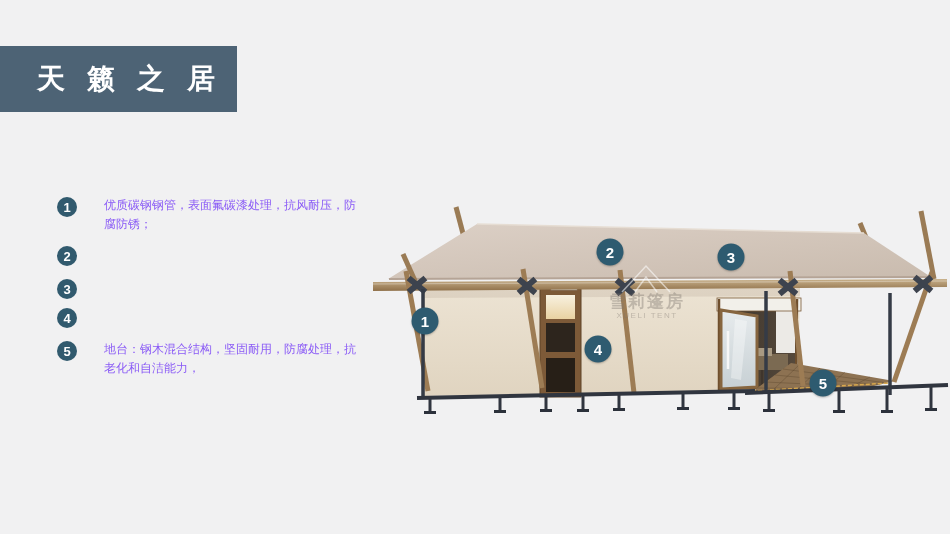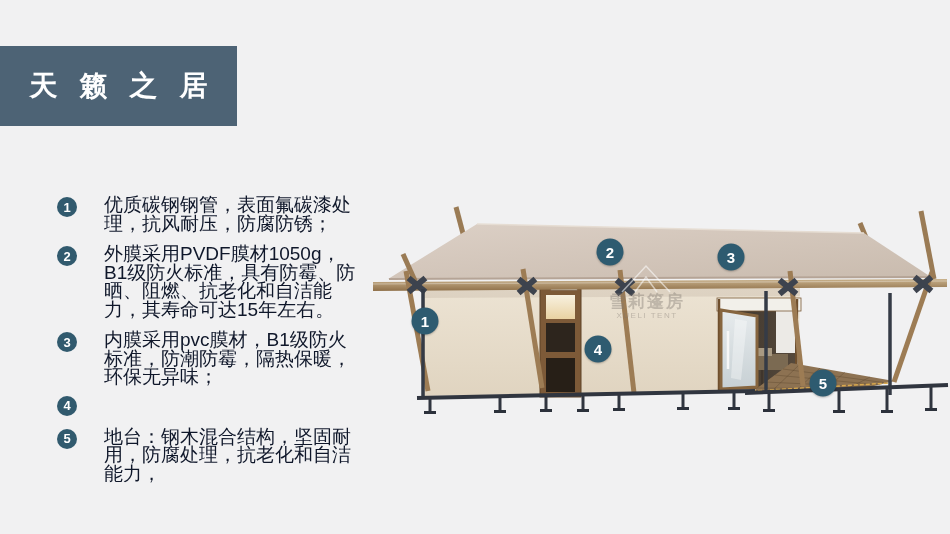--- a/index.html
+++ b/index.html
@@ -3,38 +3,38 @@
 <meta charset="utf-8">
 <style>
   html,body{margin:0;padding:0;}
   body{
     width:950px;height:534px;position:relative;overflow:hidden;
     background:#f1f1f2;
     font-family:"Liberation Sans","DejaVu Sans",sans-serif;
   }
   
   .title-banner{
-    position:absolute;left:0;top:46px;width:237px;height:80px;
-    background:#4d6375;display:flex;align-items:center;justify-content:center;
+    position:absolute;left:0;top:46px;width:237px;height:66px;
+    background:#4d6375;display:flex;align-items:center;justify-content:flex-end;
   }
   .title-banner .title-text{
     color:#ffffff;font-size:28px;font-weight:bold;
     letter-spacing:22px;text-indent:22px;white-space:nowrap;
   }
   
   .features{position:absolute;left:57px;top:196px;width:302px;}
   .feature{display:flex;margin-bottom:12px;}
   .feature:nth-child(3){margin-bottom:8px;}
   .fnum{
     flex:0 0 auto;width:20px;height:20px;border-radius:50%;
     background:#315a6e;color:#fff;font-size:13px;font-weight:bold;
     display:flex;align-items:center;justify-content:center;margin-top:1px;
   }
   .ftxt{
-    margin-left:27px;width:252px;font-size:19px;line-height:18.5px;color:#0f172a;
+    margin-left:27px;width:252px;font-size:12px;line-height:18.5px;color:#8b5cf6;
   }
   
   .tent-svg{position:absolute;left:0;top:0;}
   .badge{
     position:absolute;width:27px;height:27px;border-radius:50%;
     background:#2e5b70;color:#fff;font-size:15px;font-weight:bold;
     display:flex;align-items:center;justify-content:center;
     transform:translate(-50%,-50%);
     box-shadow:0 1px 2px rgba(0,0,0,0.25);
   }
@@ -46,25 +46,23 @@
   <span class="title-text">天籁之居</span>
 </div>
 
 <div class="features">
   <div class="feature">
     <span class="fnum">1</span>
     <span class="ftxt">优质碳钢钢管，表面氟碳漆处理，抗风耐压，防腐防锈；</span>
   </div>
   <div class="feature">
     <span class="fnum">2</span>
-    <span class="ftxt">外膜采用PVDF膜材1050g，B1级防火标准，具有防霉、防晒、阻燃、抗老化和自洁能力，其寿命可达15年左右。</span>
   </div>
   <div class="feature">
     <span class="fnum">3</span>
-    <span class="ftxt">内膜采用pvc膜材，B1级防火标准，防潮防霉，隔热保暖，环保无异味；</span>
   </div>
   <div class="feature">
     <span class="fnum">4</span>
   </div>
   <div class="feature">
     <span class="fnum">5</span>
     <span class="ftxt">地台：钢木混合结构，坚固耐用，防腐处理，抗老化和自洁能力，</span>
   </div>
 </div>
 

